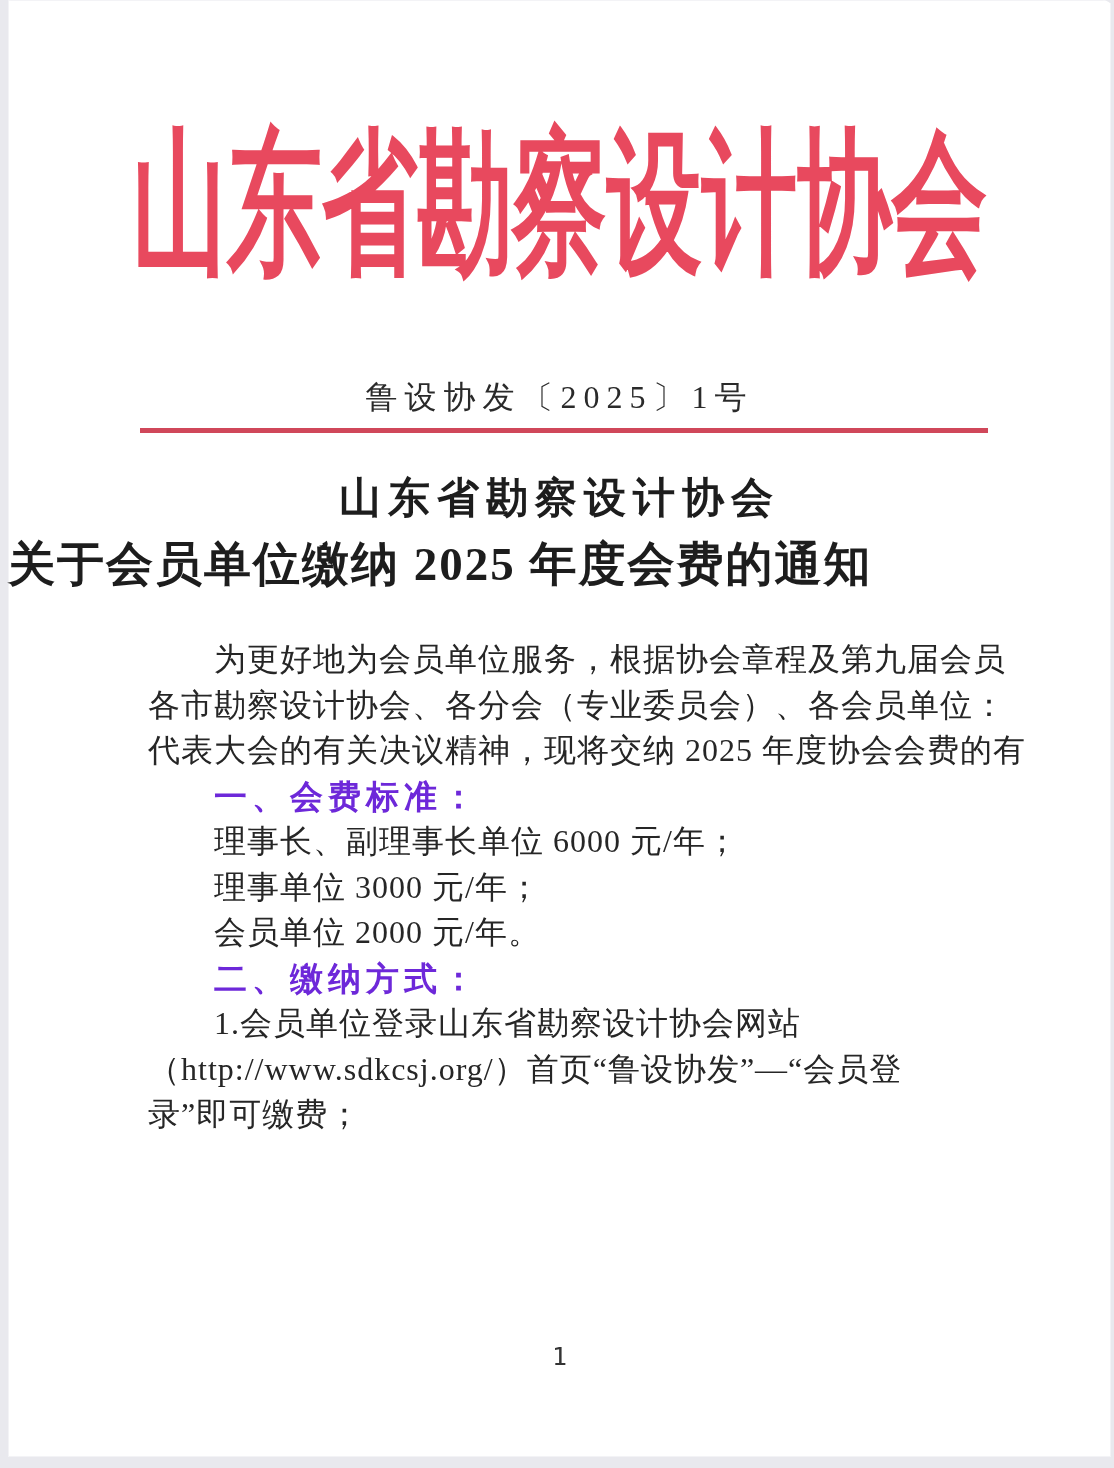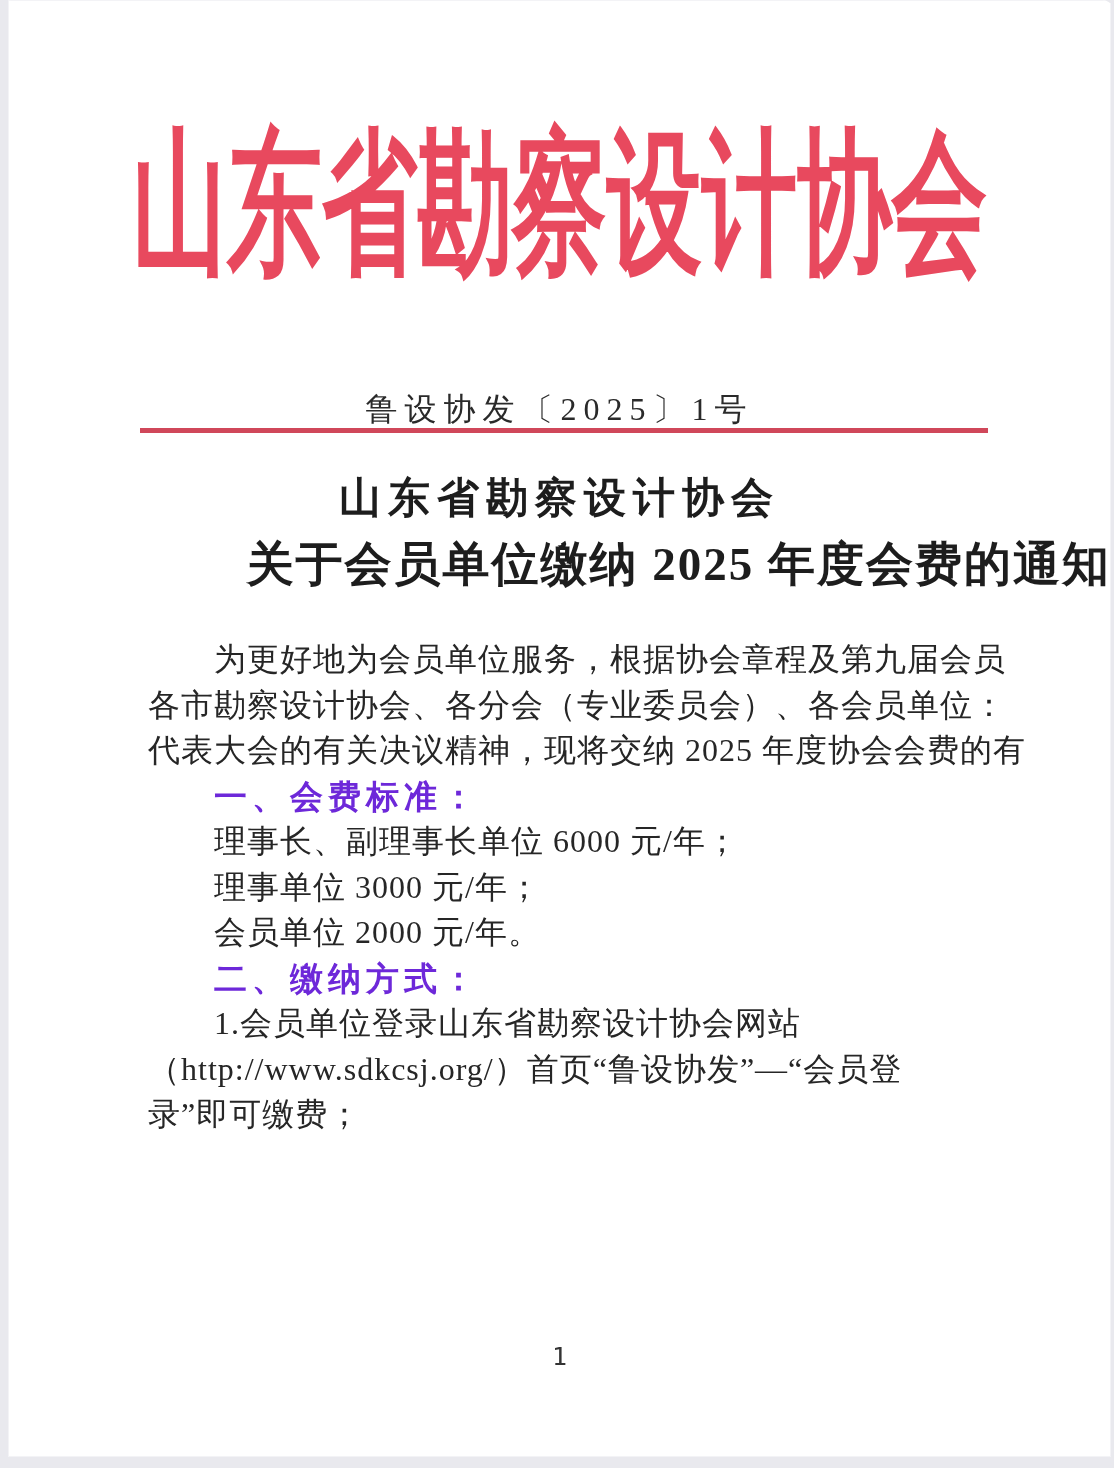--- a/index.html
+++ b/index.html
@@ -37,21 +37,21 @@
     font-weight: bold;
     letter-spacing: 0px;
     color: #e8495e;
     transform: scaleY(1.65);
     transform-origin: top center;
     white-space: nowrap;
   }
   
   .doc-number {
     position: absolute;
-    top: 388px;
+    top: 376px;
     left: 0;
     width: 100%;
     text-align: center;
     font-size: 32px;
     letter-spacing: 7px;
     color: #2a2a2a;
     white-space: nowrap;
   }
   
   .red-rule {
@@ -74,21 +74,21 @@
     font-weight: bold;
     letter-spacing: 7px;
     color: #1d1d1d;
     white-space: nowrap;
   }
   .doc-title-2 {
     position: absolute;
     top: 538px;
     left: 0;
     width: 100%;
-    text-align: right;
+    text-align: left;
     font-size: 47px;
     line-height: 52px;
     font-weight: bold;
     letter-spacing: 2px;
     color: #1d1d1d;
     white-space: nowrap;
   }
   
   .body-block {
     position: absolute;

